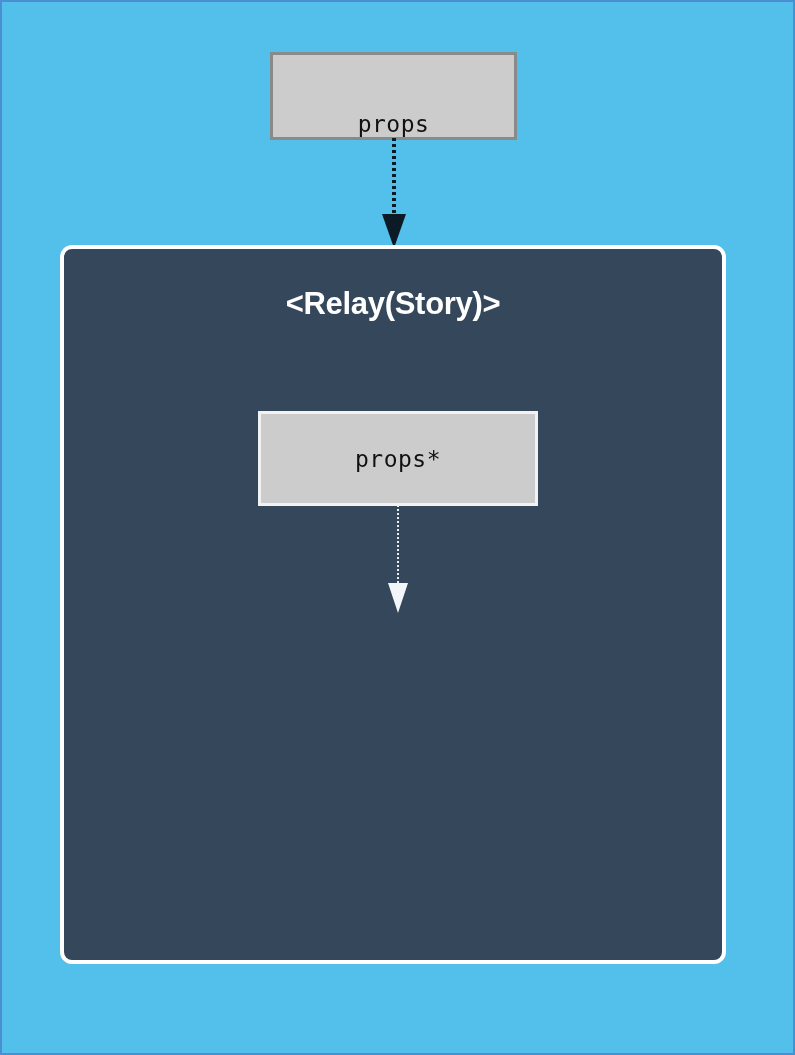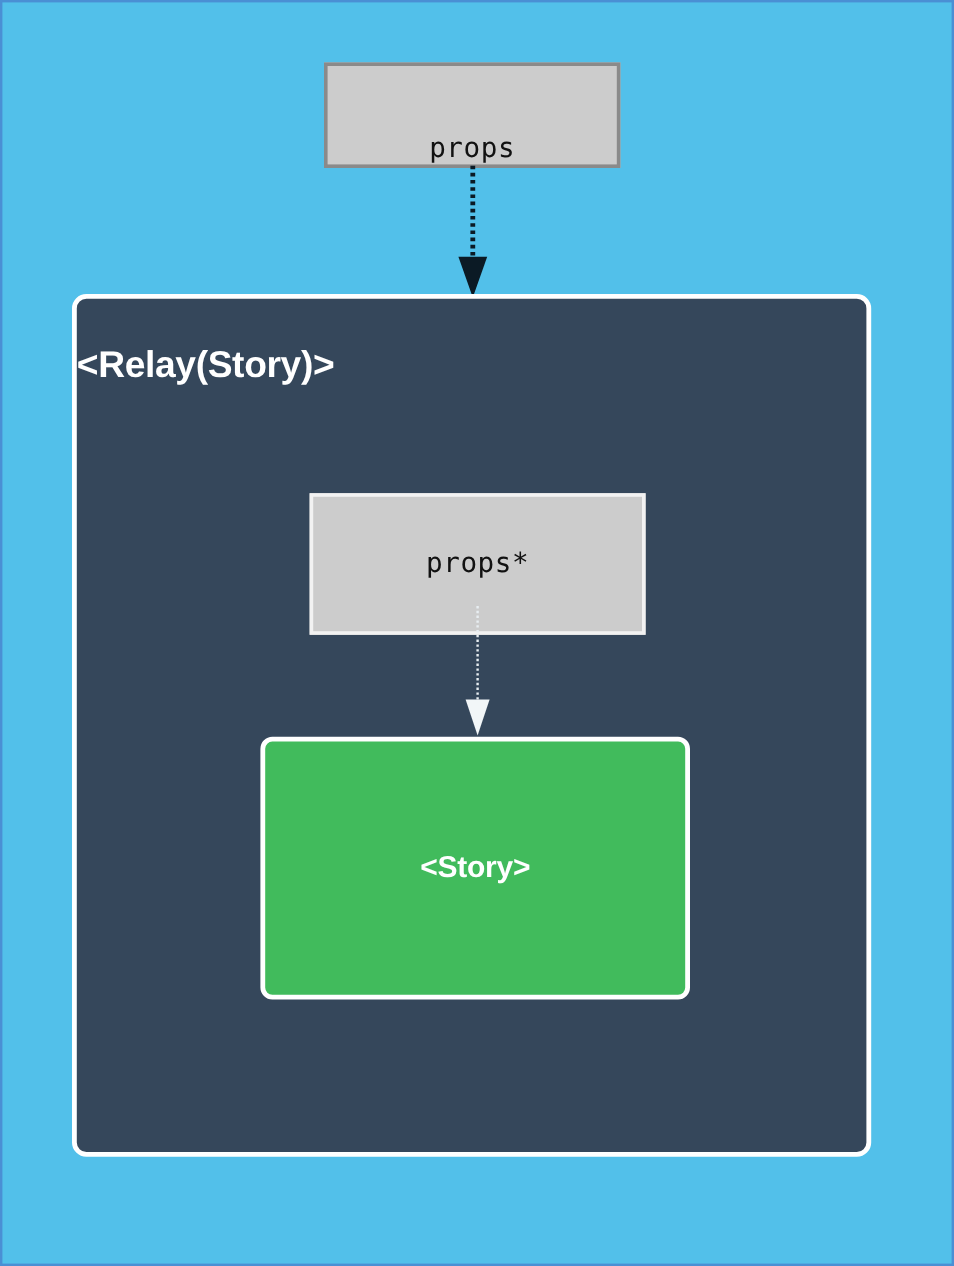--- a/index.html
+++ b/index.html
@@ -62,34 +62,35 @@
     box-sizing: border-box;
     background: #35475b;
     border: 4px solid #ffffff;
     border-radius: 12px;
   }
   .relay-title {
     position: absolute;
     left: 0;
     right: 0;
     top: 37px;
+    text-align: center;
     font-family: "Liberation Sans", sans-serif;
     font-weight: bold;
     font-size: 31px;
     color: #ffffff;
     letter-spacing: -0.3px;
   }
 
   
   .props-box-inner {
     position: absolute;
     left: 194px;
     top: 162px;
     width: 280px;
-    height: 118px;
+    height: 95px;
     box-sizing: border-box;
     background: #cccccc;
     border: 3px solid #f2f2f2;
     display: flex;
     align-items: center;
     justify-content: center;
   }
   .props-box-inner .label {
     font-family: "DejaVu Sans Mono", monospace;
     font-size: 23px;
@@ -149,19 +150,16 @@
 
     <div class="props-box-inner">
       <span class="label">props*</span>
     </div>
 
     <svg class="arrow-inner" viewBox="0 0 56 110">
       <line x1="28" y1="0" x2="28" y2="84" stroke="#e8eef2" stroke-width="2" stroke-dasharray="2 2"></line>
       <polygon points="28,108 18,78 38,78" fill="#f2f6f8"></polygon>
     </svg>
 
-    <div class="story-box">
-      <span class="label">&lt;Story&gt;</span>
-    </div>
 
   </div>
 
 </div>
 
 </body></html>

